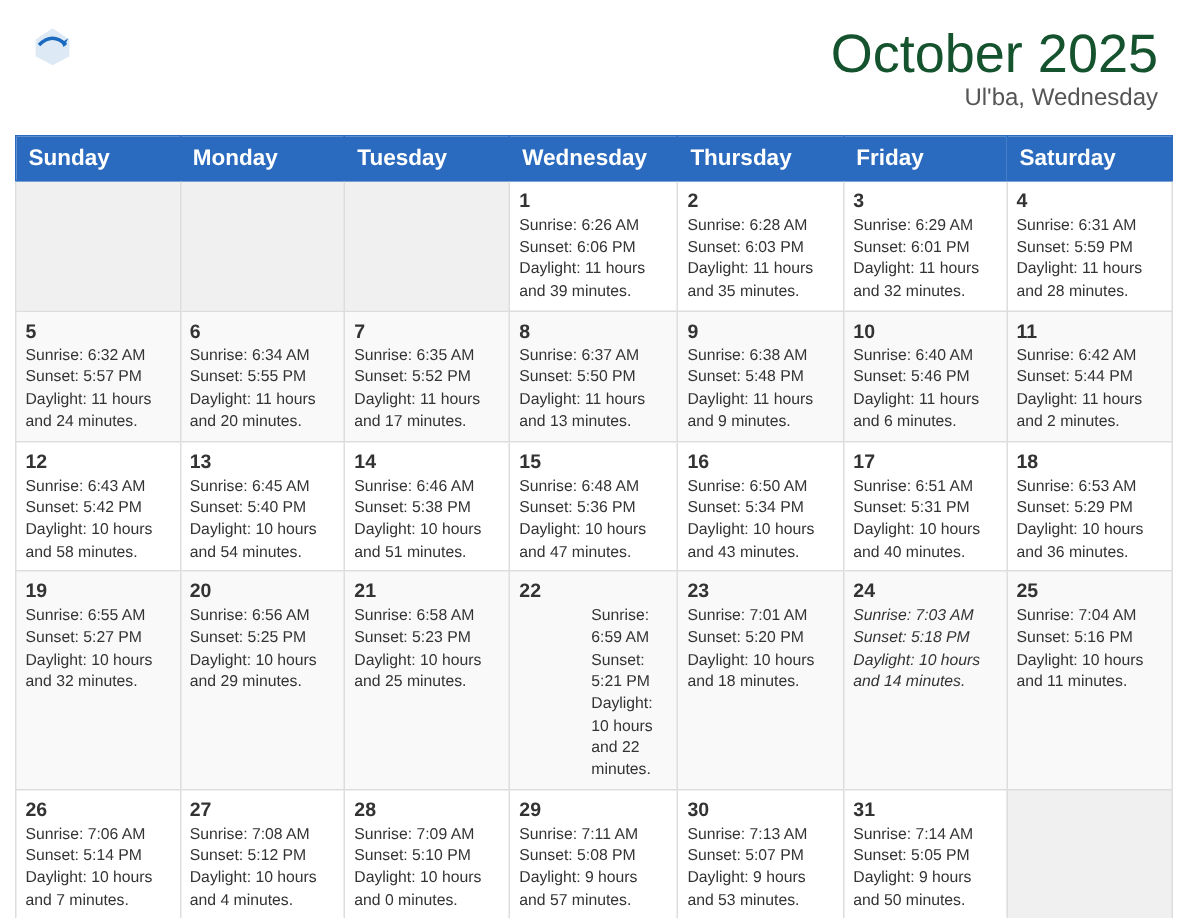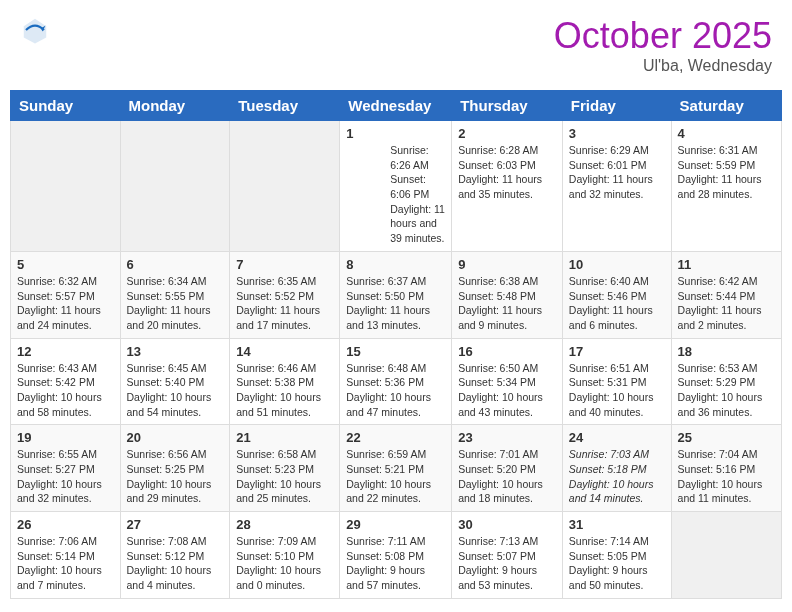--- a/index.html
+++ b/index.html
@@ -30,21 +30,21 @@
       width: 30px;
       height: 30px;
       margin-right: 2px;
     }
     .title-section {
       text-align: right;
     }
     .month-title {
       font-size: 36px;
       font-weight: 300;
-      color: #a21caf;
+      color: #14532d;
     }
     .location {
       font-size: 16px;
       color: #555;
     }
     .calendar {
       width: 100%;
       border-collapse: collapse;
       border: 1px solid #ccc;
     }
@@ -117,21 +117,21 @@
         <th>Saturday</th>
       </tr>
   </thead>
   <tbody id="calendar-body">
   <tr>
         <td class="empty-cell"></td>
         <td class="empty-cell"></td>
         <td class="empty-cell"></td>
         <td>
           <span class="day-number">1</span>
-          <div class="day-info" style="white-space: pre-line; margin-left: 44px;">Sunrise: 6:26 AM
+          <div class="day-info" style="white-space: pre-line;">Sunrise: 6:26 AM
 Sunset: 6:06 PM
 Daylight: 11 hours and 39 minutes.</div>
         </td>
         <td>
           <span class="day-number">2</span>
           <div class="day-info" style="white-space: pre-line;">Sunrise: 6:28 AM
 Sunset: 6:03 PM
 Daylight: 11 hours and 35 minutes.</div>
         </td>
         <td>
@@ -249,21 +249,21 @@
 Daylight: 10 hours and 29 minutes.</div>
         </td>
         <td>
           <span class="day-number">21</span>
           <div class="day-info" style="white-space: pre-line;">Sunrise: 6:58 AM
 Sunset: 5:23 PM
 Daylight: 10 hours and 25 minutes.</div>
         </td>
         <td>
           <span class="day-number">22</span>
-          <div class="day-info" style="white-space: pre-line;">Sunrise: 6:59 AM
+          <div class="day-info" style="white-space: pre-line; margin-left: 48px;">Sunrise: 6:59 AM
 Sunset: 5:21 PM
 Daylight: 10 hours and 22 minutes.</div>
         </td>
         <td>
           <span class="day-number">23</span>
           <div class="day-info" style="white-space: pre-line;">Sunrise: 7:01 AM
 Sunset: 5:20 PM
 Daylight: 10 hours and 18 minutes.</div>
         </td>
         <td>

